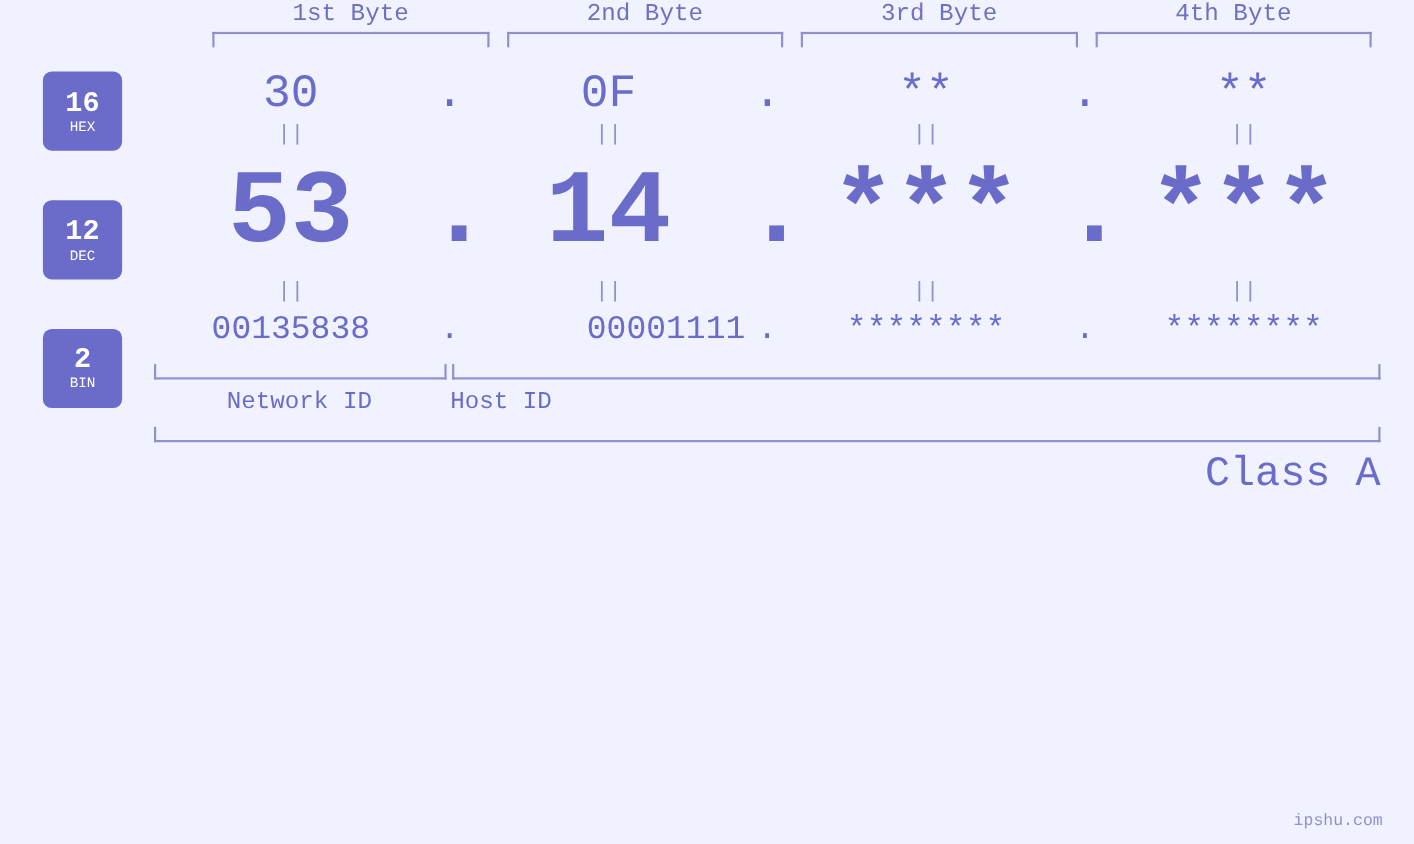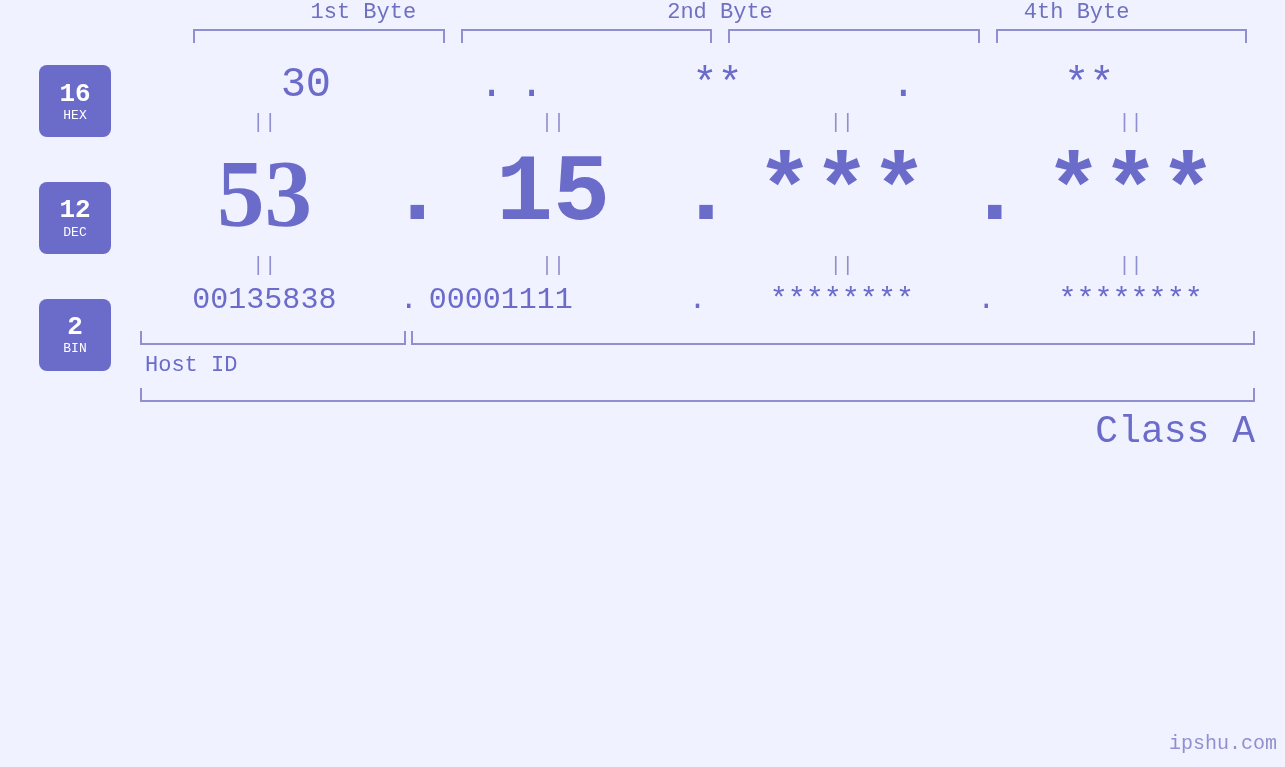--- a/index.html
+++ b/index.html
@@ -53,20 +53,21 @@
     }
   </style>
 </head>
 <body>
 
 <div class="layout-wrapper">
 
   <div style="display:flex; padding-left:185px; padding-right:30px;">
     <div class="byte-header-item">1st Byte</div>
     <div class="byte-header-item">2nd Byte</div>
+    <div class="byte-header-item">3rd Byte</div>
     <div class="byte-header-item">4th Byte</div>
   </div>
 
   <div style="display:flex; padding-left:185px; padding-right:30px; margin-top:4px;">
     <div style="flex:1; margin:0 8px; height:14px; border-top:2px solid #9090d0; border-left:2px solid #9090d0; border-right:2px solid #9090d0;"></div>
     <div style="flex:1; margin:0 8px; height:14px; border-top:2px solid #9090d0; border-left:2px solid #9090d0; border-right:2px solid #9090d0;"></div>
     <div style="flex:1; margin:0 8px; height:14px; border-top:2px solid #9090d0; border-left:2px solid #9090d0; border-right:2px solid #9090d0;"></div>
     <div style="flex:1; margin:0 8px; height:14px; border-top:2px solid #9090d0; border-left:2px solid #9090d0; border-right:2px solid #9090d0;"></div>
   </div>
 
@@ -85,85 +86,87 @@
         <span class="badge-number">2</span>
         <span class="badge-label">BIN</span>
       </div>
     </div>
 
     <div style="flex:1; display:flex; flex-direction:column; padding-right:30px;">
 
       <div style="display:flex; align-items:center; justify-content:center; padding: 8px 0 0 0;">
         <span style="flex:1; text-align:center; font-size:42px; color:#6b6bca; font-family:'Courier New',monospace;">30</span>
         <span style="width:40px; text-align:center; font-size:42px; color:#6b6bca; font-family:'Courier New',monospace;">.</span>
+        <span style="flex:1; text-align:center; font-size:42px; color:#6b6bca; font-family:'Courier New',monospace;">0F</span>
         <span style="width:40px; text-align:center; font-size:42px; color:#6b6bca; font-family:'Courier New',monospace;">.</span>
         <span style="flex:1; text-align:center; font-size:42px; color:#6b6bca; font-family:'Courier New',monospace;">**</span>
         <span style="width:40px; text-align:center; font-size:42px; color:#6b6bca; font-family:'Courier New',monospace;">.</span>
         <span style="flex:1; text-align:center; font-size:42px; color:#6b6bca; font-family:'Courier New',monospace;">**</span>
       </div>
 
       <div style="display:flex; align-items:center; justify-content:center; padding: 2px 0;">
         <span style="flex:1; text-align:center; font-size:20px; color:#9090d0; font-family:'Courier New',monospace;">||</span>
         <span style="width:40px;"></span>
         <span style="flex:1; text-align:center; font-size:20px; color:#9090d0; font-family:'Courier New',monospace;">||</span>
         <span style="width:40px;"></span>
         <span style="flex:1; text-align:center; font-size:20px; color:#9090d0; font-family:'Courier New',monospace;">||</span>
         <span style="width:40px;"></span>
         <span style="flex:1; text-align:center; font-size:20px; color:#9090d0; font-family:'Courier New',monospace;">||</span>
       </div>
 
       <div style="display:flex; align-items:center; justify-content:center; padding: 4px 0;">
-        <span style="flex:1; text-align:center; font-size:95px; font-weight:bold; color:#6b6bca; font-family:Liberation Serif, serif; line-height:1;">53</span>
+        <span style="flex:1; text-align:center; font-size:95px; font-weight:bold; color:#6b6bca; font-family:Liberation Mono, monospace; line-height:1;">53</span>
         <span style="width:40px; text-align:center; font-size:95px; font-weight:bold; color:#6b6bca; font-family:'Courier New',monospace;">.</span>
-        <span style="flex:1; text-align:center; font-size:95px; font-weight:bold; color:#6b6bca; font-family:'Courier New',monospace; line-height:1;">15</span>
+        <span style="flex:1; text-align:center; font-size:95px; font-weight:bold; color:#6b6bca; font-family:'Courier New',monospace; line-height:1;">14</span>
         <span style="width:40px; text-align:center; font-size:95px; font-weight:bold; color:#6b6bca; font-family:'Courier New',monospace;">.</span>
         <span style="flex:1; text-align:center; font-size:95px; font-weight:bold; color:#6b6bca; font-family:'Courier New',monospace; line-height:1;">***</span>
         <span style="width:40px; text-align:center; font-size:95px; font-weight:bold; color:#6b6bca; font-family:'Courier New',monospace;">.</span>
         <span style="flex:1; text-align:center; font-size:95px; font-weight:bold; color:#6b6bca; font-family:'Courier New',monospace; line-height:1;">***</span>
       </div>
 
       <div style="display:flex; align-items:center; justify-content:center; padding: 2px 0;">
         <span style="flex:1; text-align:center; font-size:20px; color:#9090d0; font-family:'Courier New',monospace;">||</span>
         <span style="width:40px;"></span>
         <span style="flex:1; text-align:center; font-size:20px; color:#9090d0; font-family:'Courier New',monospace;">||</span>
         <span style="width:40px;"></span>
         <span style="flex:1; text-align:center; font-size:20px; color:#9090d0; font-family:'Courier New',monospace;">||</span>
         <span style="width:40px;"></span>
         <span style="flex:1; text-align:center; font-size:20px; color:#9090d0; font-family:'Courier New',monospace;">||</span>
       </div>
 
       <div style="display:flex; align-items:center; justify-content:center; padding: 4px 0 10px 0;">
         <span style="flex:1; text-align:center; font-size:30px; color:#6b6bca; font-family:'Courier New',monospace;">00135838</span>
         <span style="width:40px; text-align:center; font-size:30px; color:#6b6bca; font-family:'Courier New',monospace;">.</span>
-        <span style="flex:1; text-align:left; font-size:30px; color:#6b6bca; font-family:'Courier New',monospace;">00001111</span>
+        <span style="flex:1; text-align:right; font-size:30px; color:#6b6bca; font-family:'Courier New',monospace;">00001111</span>
         <span style="width:40px; text-align:center; font-size:30px; color:#6b6bca; font-family:'Courier New',monospace;">.</span>
         <span style="flex:1; text-align:center; font-size:30px; color:#6b6bca; font-family:'Courier New',monospace;">********</span>
         <span style="width:40px; text-align:center; font-size:30px; color:#6b6bca; font-family:'Courier New',monospace;">.</span>
         <span style="flex:1; text-align:center; font-size:30px; color:#6b6bca; font-family:'Courier New',monospace;">********</span>
       </div>
 
       <div style="display:flex; width:100%; height:16px; margin-top:4px;">
 
         <div style="flex:1; height:14px; border-bottom:2px solid #9090d0; border-left:2px solid #9090d0; border-right:2px solid #9090d0;"></div>
         <div style="width:5px;"></div>
 
         <div style="flex:3.2; height:14px; border-bottom:2px solid #9090d0; border-left:2px solid #9090d0; border-right:2px solid #9090d0;"></div>
       </div>
 
       <div style="display:flex; width:100%; margin-top:6px;">
+        <div style="flex:1; text-align:center; font-size:22px; color:#6b6bca; font-family:'Courier New',monospace;">Network ID</div>
         <div style="width:5px;"></div>
         <div style="flex:3.2; text-align:left; font-size:22px; color:#6b6bca; font-family:'Courier New',monospace;">Host ID</div>
       </div>
 
       <div style="display:flex; width:100%; height:16px; margin-top:10px;">
         <div style="flex:1; height:14px; border-bottom:2px solid #9090d0; border-left:2px solid #9090d0; border-right:2px solid #9090d0;"></div>
       </div>
 
       <div style="display:flex; justify-content:flex-end; width:100%; margin-top:6px;">
         <span style="font-size:38px; color:#6b6bca; font-family:'Courier New',monospace;">Class A</span>
       </div>
 
     </div>
   </div>
 
-  <div style="position:absolute; bottom:12px; right:8px; color:#9090d0; font-size:20px; font-family:'Courier New',monospace;">ipshu.com</div>
+  <div style="position:absolute; bottom:12px; right:28px; color:#9090d0; font-size:15px; font-family:'Courier New',monospace;">ipshu.com</div>
 
 </div>
 
 </body></html>

